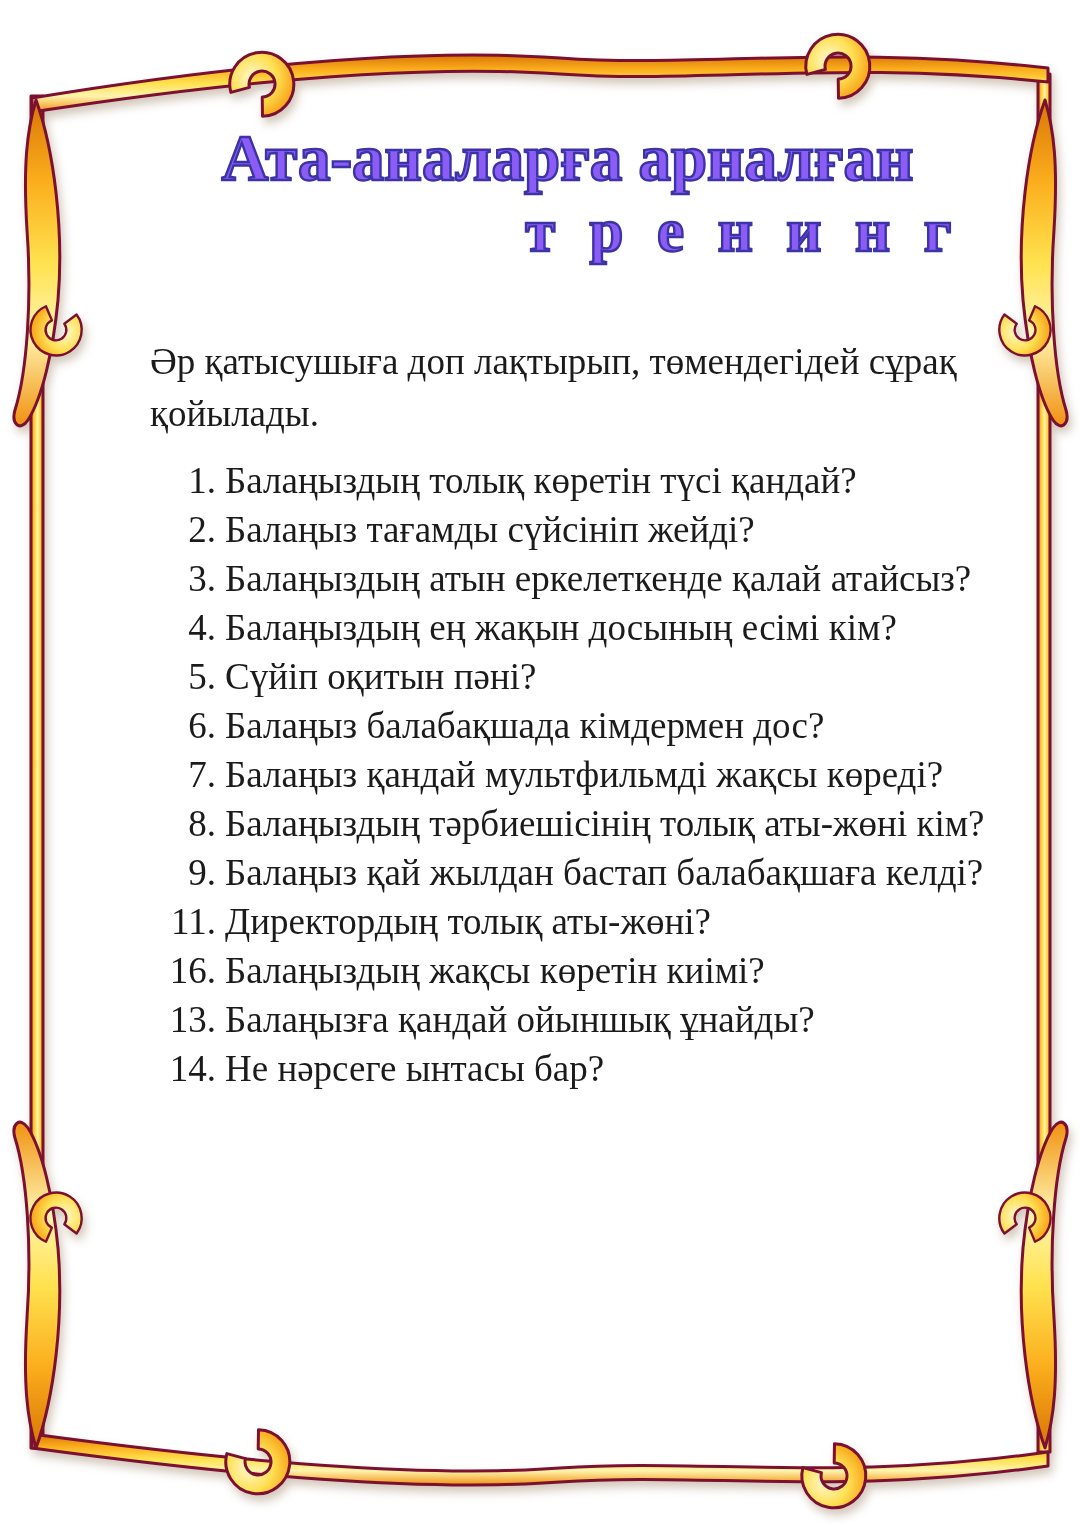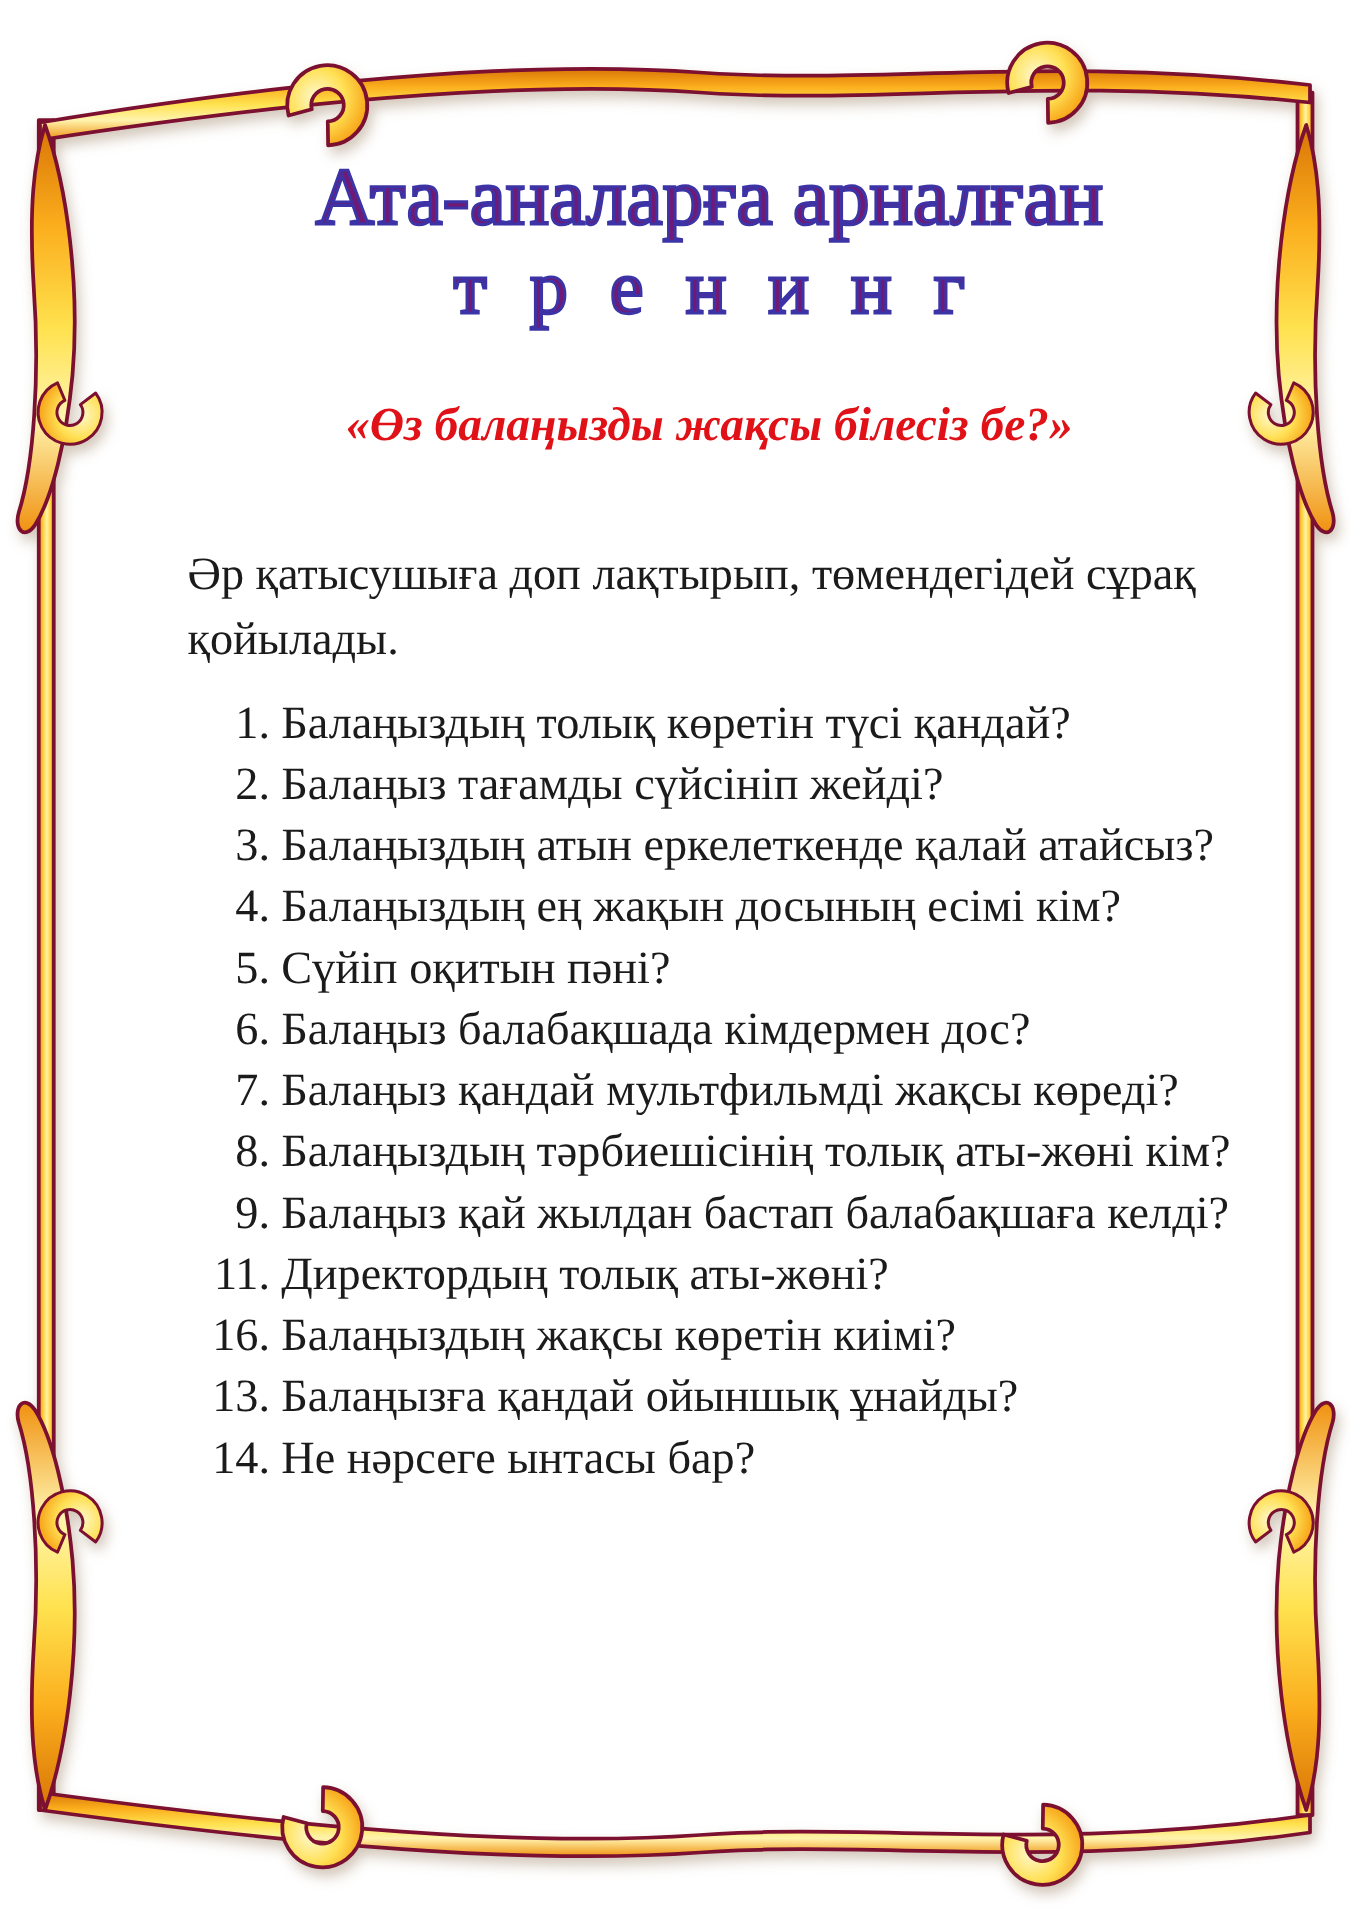--- a/index.html
+++ b/index.html
@@ -27,27 +27,27 @@
 
   
   .content {
     position: absolute;
     left: 150px;
     right: 95px;
     top: 124px;
   }
   .title {
     text-align: center;
-    color: #701a75;
+    color: #8b5cf6;
     -webkit-text-stroke: 2.4px #3c34a6;
-    font-weight: 400;
+    font-weight: 700;
     margin: 0;
   }
   .title-l1 { font-size: 65px; line-height: 1.06; }
-  .title-l2 { font-size: 61px; line-height: 1.1; letter-spacing: 0.55em; text-indent: 0.55em; margin-top: 4px; }
+  .title-l2 { font-size: 61px; line-height: 1.1; letter-spacing: 0.55em; text-indent: 0.55em; margin-top: 4px; text-align: right; }
   .subtitle {
     text-align: center;
     color: #e11118;
     font-style: italic;
     font-weight: 700;
     font-size: 38px;
     margin-top: 54px;
   }
   .paras { margin-top: 72px; font-size: 37px; color: #1b1b1b; }
   .paras p { margin: 0 0 16px 0; line-height: 52px; }
@@ -131,21 +131,20 @@
     <use href="#cornerTL" transform="translate(1081,0) scale(-1,1)"></use>
     <use href="#cornerTL" transform="translate(0,1548) scale(1,-1)"></use>
     <use href="#cornerTL" transform="translate(1081,1548) scale(-1,-1)"></use>
   </g>
 </svg>
 
 <div class="content">
   <h1 class="title title-l1">Ата-аналарға арналған</h1>
   <h1 class="title title-l2">тренинг</h1>
 
-  <div class="subtitle">«Өз балаңызды жақсы білесіз бе?»</div>
 
   <div class="paras">
     <p>Әр қатысушыға доп лақтырып, төмендегідей сұрақ қойылады.</p>
   </div>
 
   <ol class="questions">
     <li>
         <span class="q-num">1.</span>
         <span class="q-text">Балаңыздың толық көретін түсі қандай?</span>
       </li>

